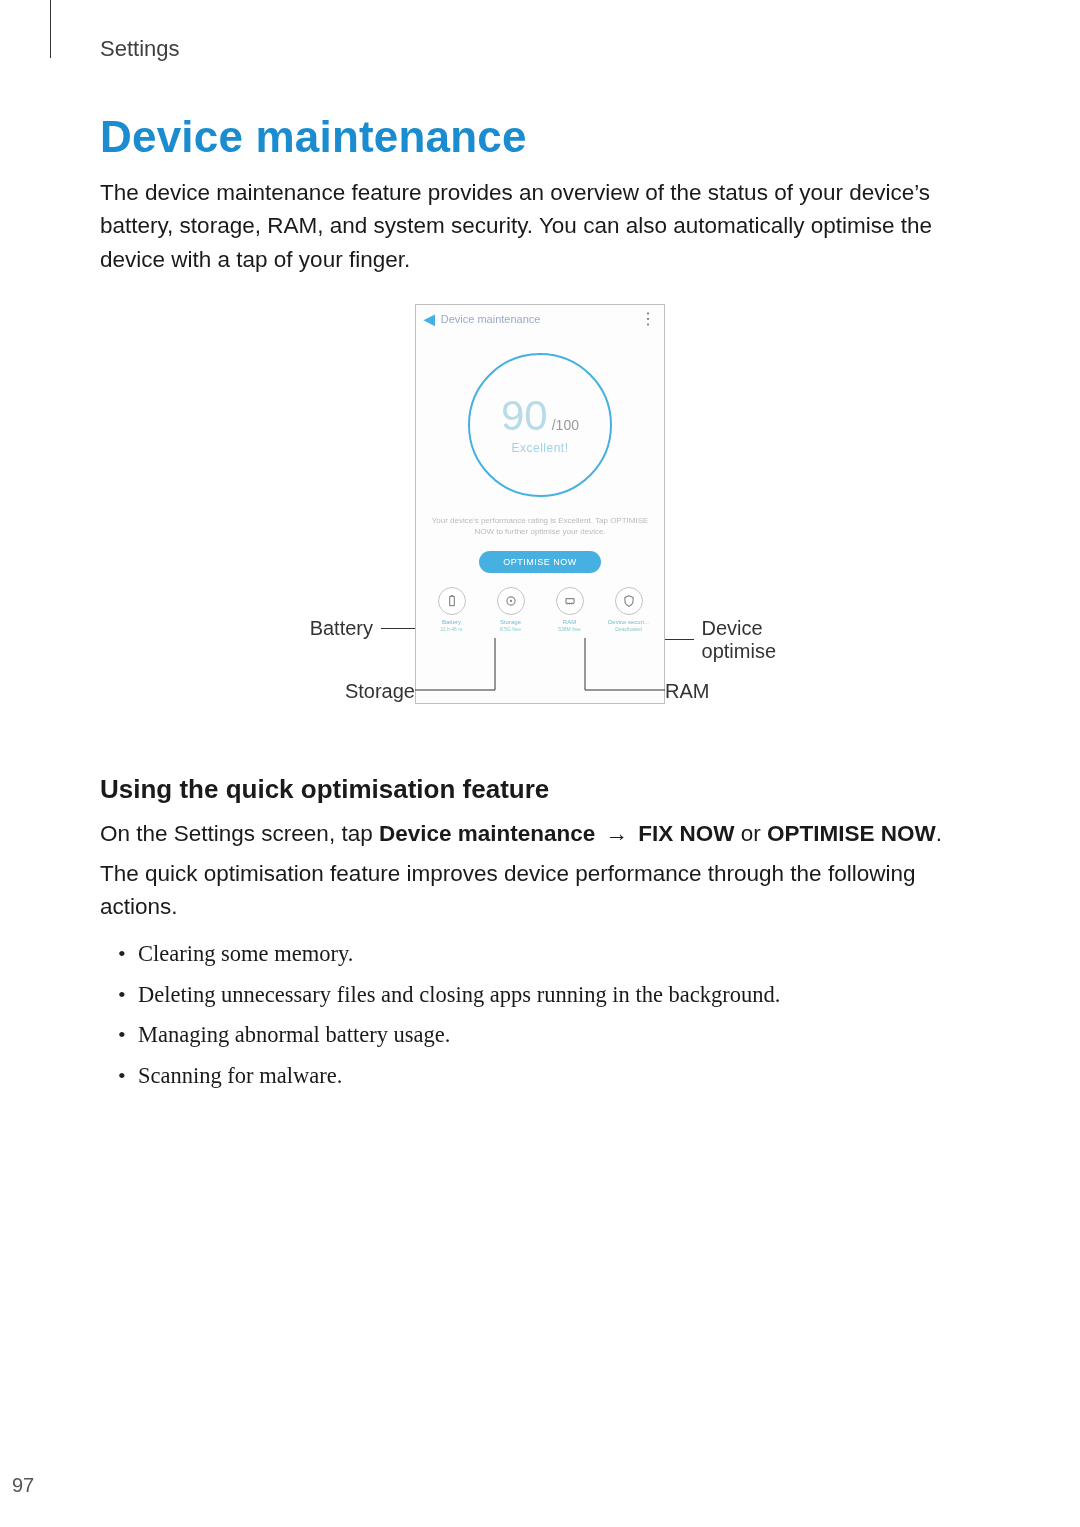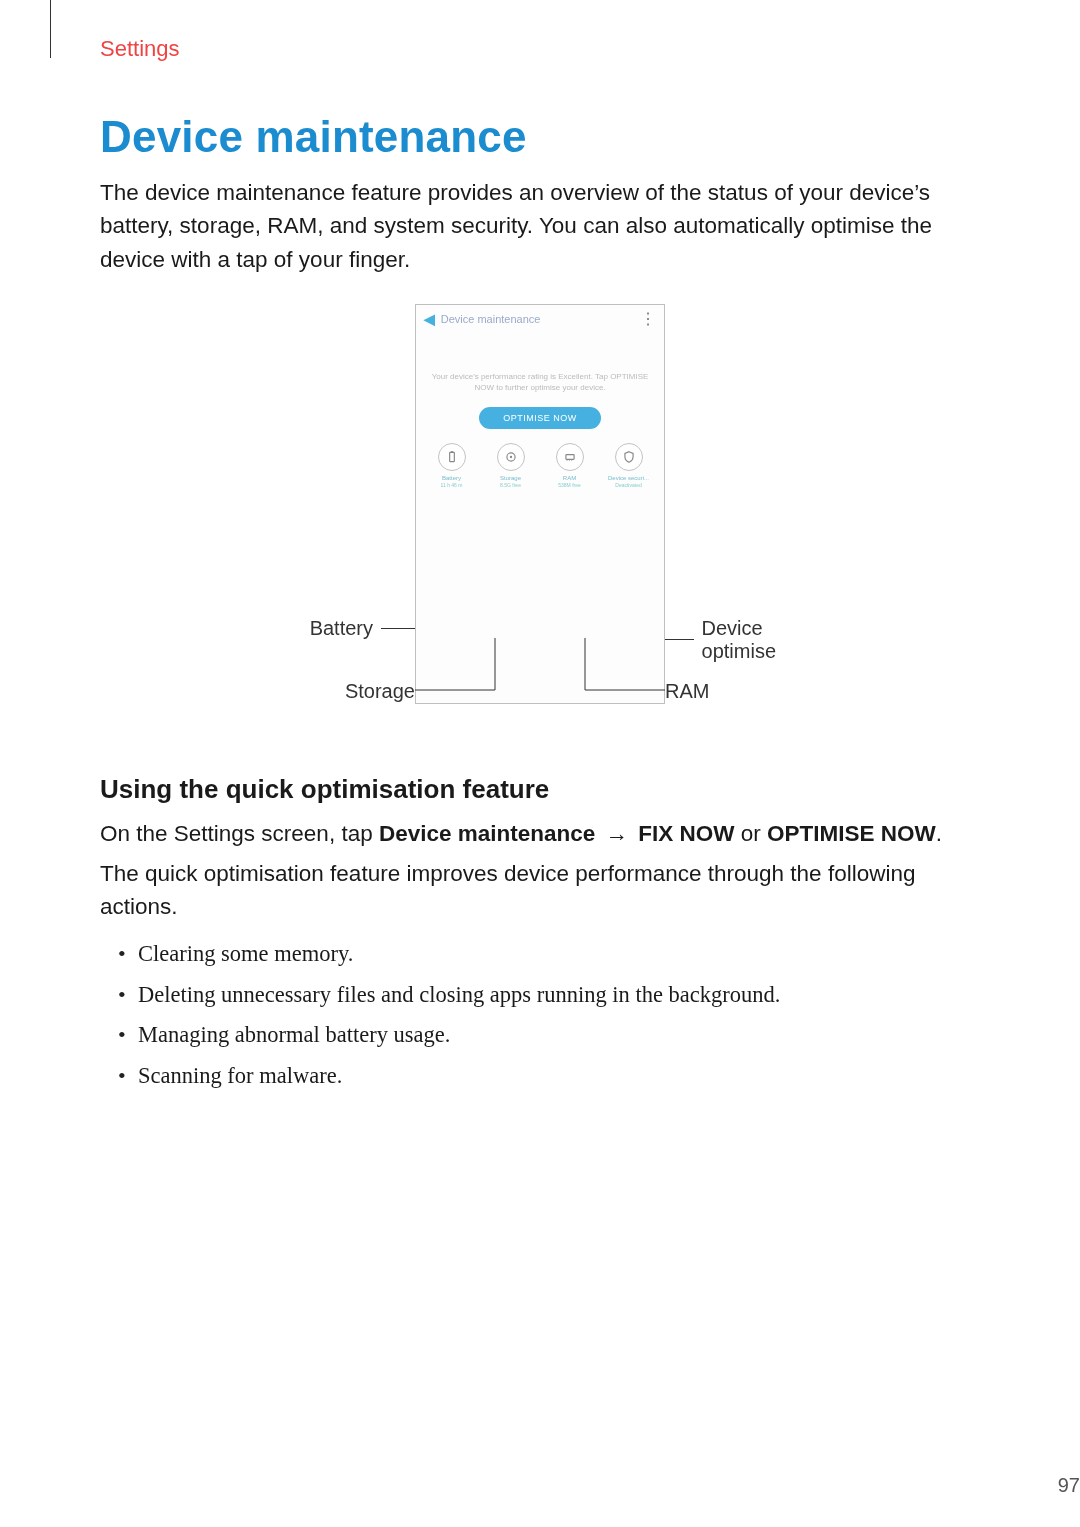--- a/index.html
+++ b/index.html
@@ -22,21 +22,21 @@
   .margin-rule {
     position:absolute;
     top:0;
     left:50px;
     width:1px;
     height:58px;
     background:#333;
   }
   .header-label {
     font-size:22px;
-    color:#ef4444;
+    color:#404040;
     margin: 6px 0 50px 0;
     font-weight:400;
   }
   h1.title {
     color:#1b8ccf;
     font-size:44px;
     font-weight:700;
     margin: 0 0 14px 0;
     letter-spacing:.2px;
   }
@@ -177,22 +177,22 @@
     content:"•";
     position:absolute;
     left:0;
     top:0;
     font-size:22px;
     color:#222;
   }
   .page-num {
     position:absolute;
     bottom:30px;
-    left:0; right:0;
-    text-align:right;
+    left:12px; right:0;
+    text-align:left;
     font-size:20px;
     color:#555;
   }
   b { font-weight:700; }
 </style>
 </head>
 <body>
 
 <div class="page">
   <div class="margin-rule"></div>
@@ -205,20 +205,27 @@
   <div class="figure-wrap">
     <div class="figure">
 
       <div class="phone">
         <div class="phone-top">
           <span class="back-chev">◀</span>
           <span class="top-title">Device maintenance</span>
           <span class="more-dots">⋮</span>
         </div>
         <div class="score-area">
+          <div class="score-circle">
+            <div class="score-num">
+              <span class="score-big">90</span>
+              <span class="score-small">/100</span>
+            </div>
+            <div class="score-word">Excellent!</div>
+          </div>
           <div class="perf-text">Your device's performance rating is Excellent. Tap OPTIMISE NOW to further optimise your device.</div>
           <div class="opt-btn">OPTIMISE NOW</div>
         </div>
 
         <div class="tiles">
           <div class="tile">
             <div class="tile-circle">
               <svg viewBox="0 0 24 24">
                   <rect x="8" y="4" width="8" height="16" rx="1" fill="none" stroke="#888" stroke-width="2"></rect>
                   <rect x="10" y="2" width="4" height="2" fill="#888"></rect>

